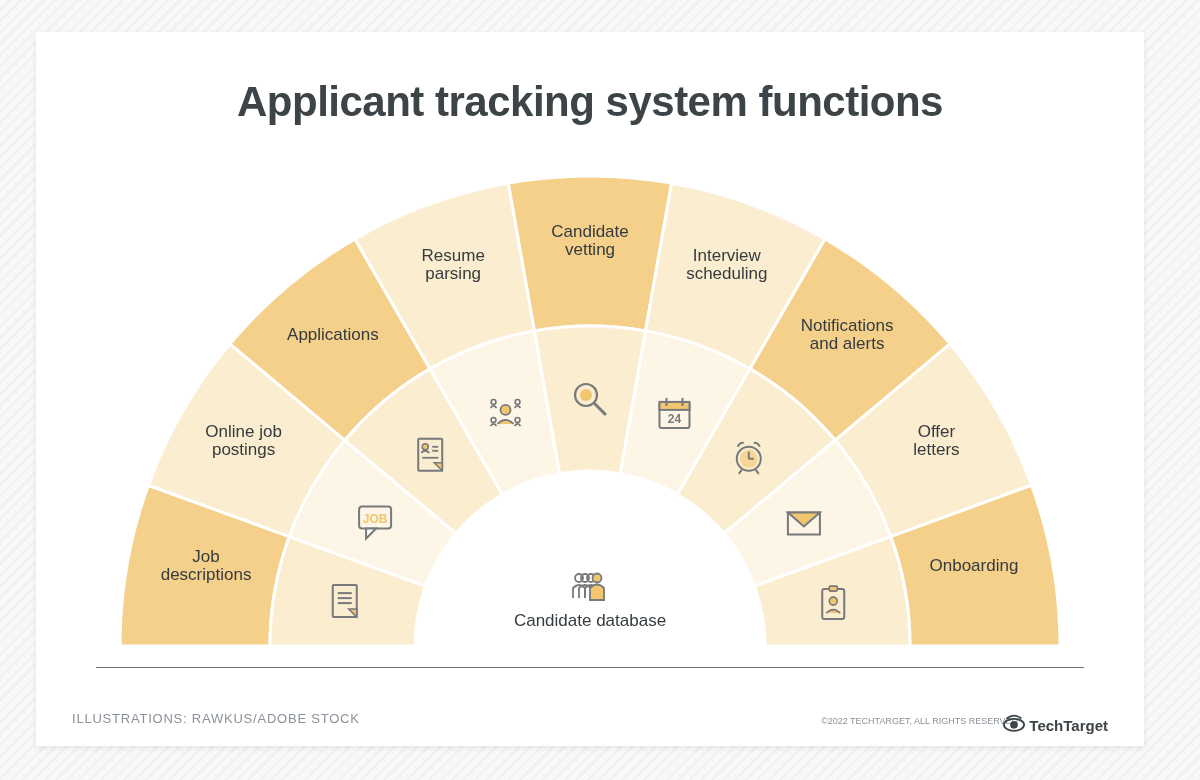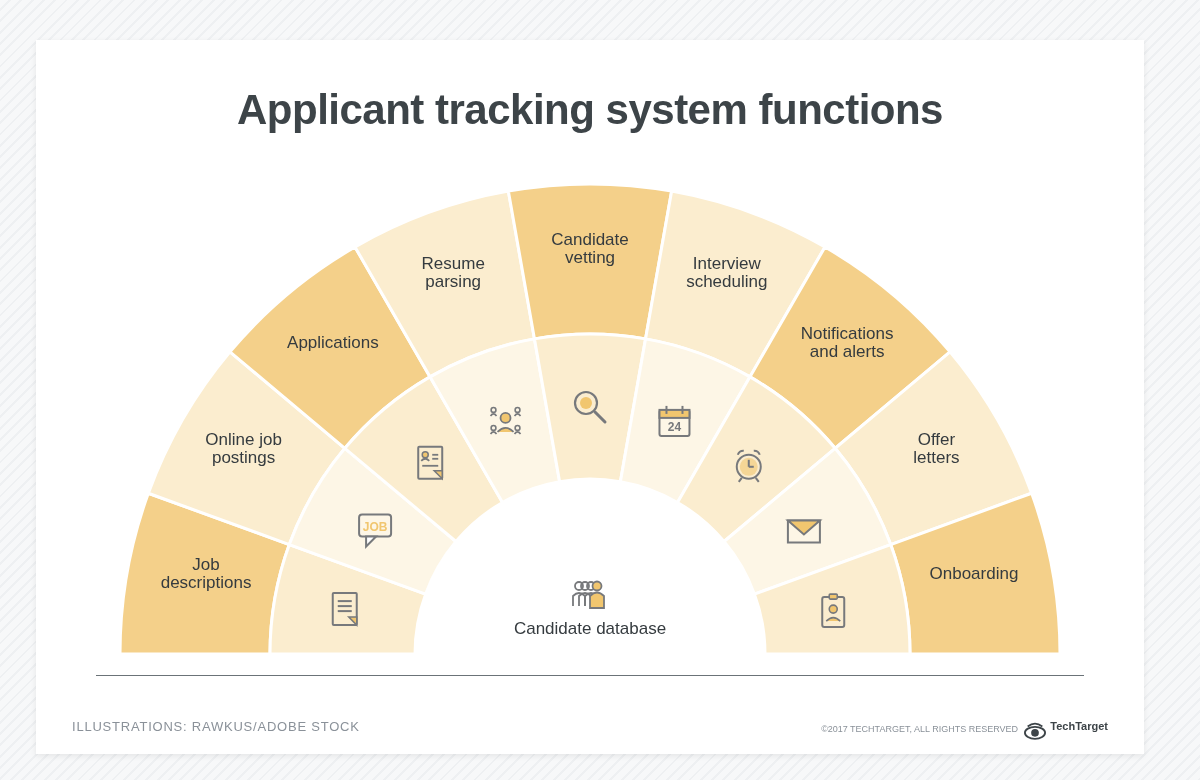--- a/index.html
+++ b/index.html
@@ -3,35 +3,35 @@
 <meta charset="utf-8">
 <style>
   *{box-sizing:border-box;margin:0;padding:0}
   body{
     font-family:Arial,Helvetica,sans-serif;
     background:#f7f8f9;
     background-image:repeating-linear-gradient(-45deg,#eef0f2 0 2px,#f7f8f9 2px 8px);
     width:1200px;height:780px;overflow:hidden;
   }
   .card{
-    position:absolute;left:36px;top:40px;width:1108px;height:714px;
+    position:absolute;left:36px;top:32px;width:1108px;height:714px;
     background:#fff;box-shadow:0 2px 6px rgba(0,0,0,.08);
   }
   .title{
     position:absolute;top:46px;left:0;right:0;text-align:center;
     font-size:42px;font-weight:700;color:#3d4448;letter-spacing:-0.5px;
   }
   .chart-wrap{position:absolute;left:50%;transform:translateX(-50%);bottom:80px;width:1000px;height:520px}
   svg{display:block}
   .seg-label{font-size:17px;fill:#353b3f;font-weight:500}
   .center-label{font-size:17px;fill:#353b3f}
   .baseline{position:absolute;left:60px;right:60px;bottom:78px;height:1px;background:#6b7378}
   .footer{position:absolute;left:36px;bottom:20px;font-size:13px;letter-spacing:.06em;color:#8a9199;text-transform:uppercase}
   .copyright{position:absolute;right:126px;bottom:20px;font-size:9px;color:#8a9199}
-  .brand{position:absolute;right:36px;bottom:12px;display:flex;align-items:flex-start;gap:4px;color:#3d4448;font-weight:700;font-size:11px}
+  .brand{position:absolute;right:36px;bottom:12px;display:flex;align-items:flex-end;gap:4px;color:#3d4448;font-weight:700;font-size:15px}
   .brand svg{width:22px;height:22px}
 </style>
 </head>
 <body>
 
 <div class="card">
   <div class="title">Applicant tracking system functions</div>
 
   <div class="chart-wrap">
     <svg id="radial" viewBox="0 0 1000 520" width="1000" height="520">
@@ -139,21 +139,21 @@
           <path d="M22 32 L22 20 Q29 13 36 20 L36 32 Z" fill="#f1c66f" stroke="#77797c" stroke-width="1.8"></path>
         </g>
         <text x="500" y="480" text-anchor="middle" class="center-label">Candidate database</text>
         <rect x="0" y="501" width="1000" height="40" fill="#fff"></rect>
       </svg>
   </div>
 
   <div class="baseline"></div>
 
   <div class="footer">ILLUSTRATIONS: RAWKUS/ADOBE STOCK</div>
-  <div class="copyright">©2017 TECHTARGET, ALL RIGHTS RESERVED</div>
+  <div class="copyright">©2022 TECHTARGET, ALL RIGHTS RESERVED</div>
   <div class="brand">
     <svg viewBox="0 0 24 24">
       <ellipse cx="12" cy="14" rx="11" ry="6.5" fill="none" stroke="#3d4448" stroke-width="2"></ellipse>
       <circle cx="12" cy="14" r="4.2" fill="#3d4448"></circle>
       <path d="M4 7 Q12 1 20 7" fill="none" stroke="#3d4448" stroke-width="2"></path>
     </svg>
     <span>TechTarget</span>
   </div>
 </div>
 

